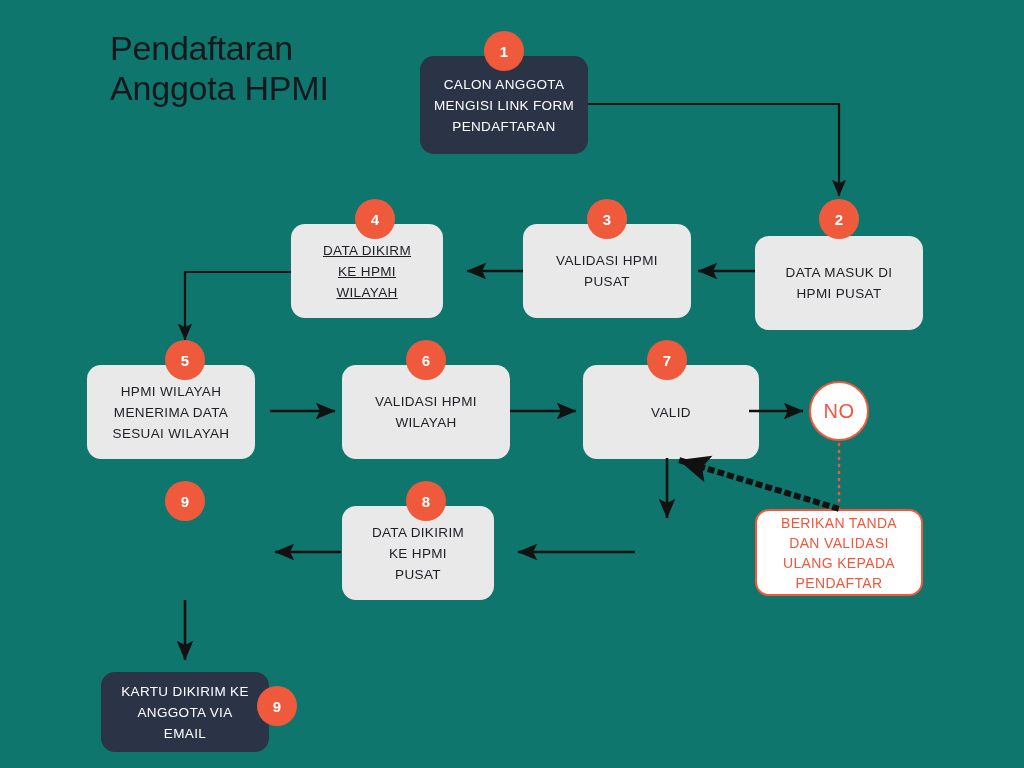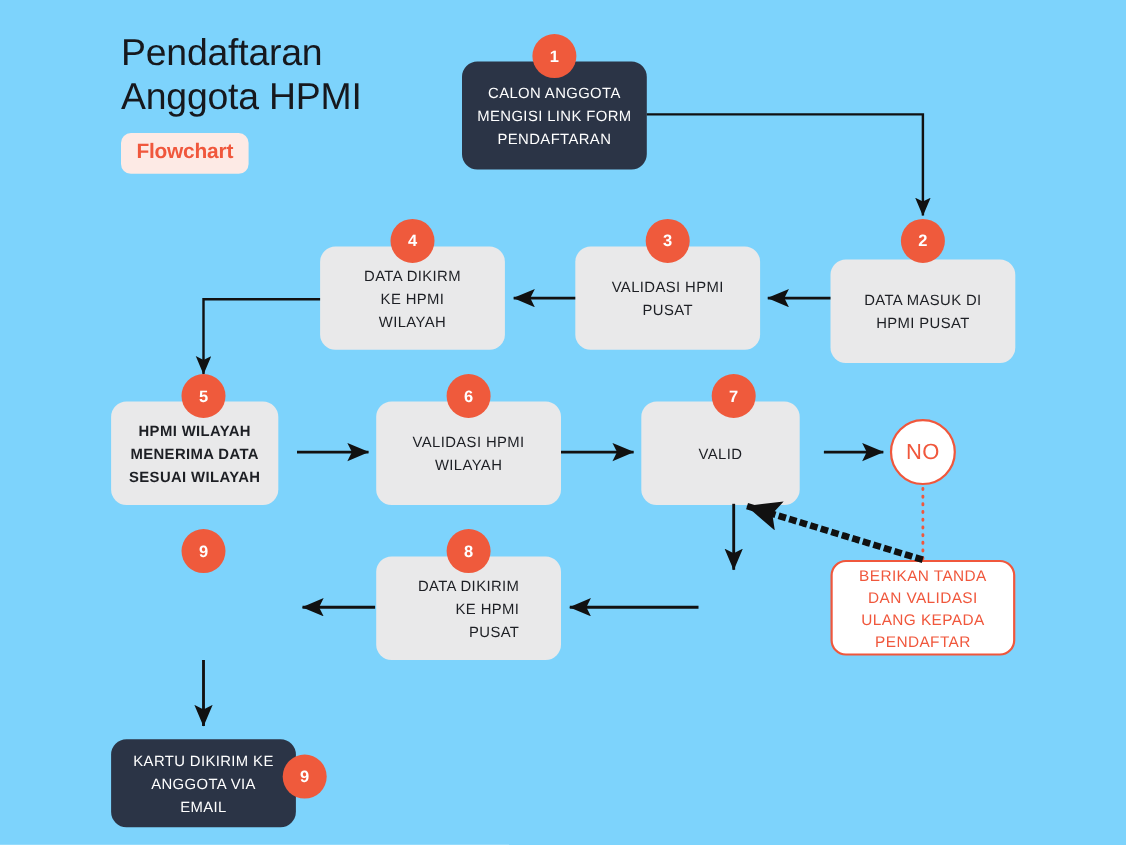--- a/index.html
+++ b/index.html
@@ -10,21 +10,21 @@
   body {
     width: 1024px;
     height: 768px;
     font-family: "Liberation Sans", sans-serif;
     overflow: hidden;
   }
   #canvas {
     position: relative;
     width: 1024px;
     height: 768px;
-    background: #7dd3fc;
+    background: #0f766e;
   }
 
   
   #header {
     position: absolute;
     left: 110px;
     top: 28px;
     width: 320px;
   }
   #page-title {
@@ -130,21 +130,20 @@
   }
 </style>
 </head>
 <body>
 
 <div id="canvas">
 
   <div id="header">
     <div id="page-title">Pendaftaran
 Anggota HPMI</div>
-    <div id="flowchart-badge">Flowchart</div>
   </div>
 
   <svg id="connectors" viewBox="0 0 1024 768">
     <defs>
       <marker id="arrowhead" markerWidth="9" markerHeight="9" refX="7.4" refY="3.2" orient="auto" markerUnits="strokeWidth">
         <path d="M0,0 L7.6,3.2 L0,6.4 L1.6,3.2 z" fill="#111111"></path>
       </marker>
       <marker id="arrowhead-big" markerWidth="6" markerHeight="6" refX="4.6" refY="2.3" orient="auto" markerUnits="strokeWidth">
         <path d="M0,0 L5.2,2.3 L0,4.6 L1.1,2.3 z" fill="#111111"></path>
       </marker>
@@ -195,54 +194,54 @@
   </div>
 
   <div class="node gray" style="left:523px; top:224px; width:168px; height:94px;">
     <span>VALIDASI HPMI
 PUSAT</span>
   </div>
   <div class="badge" style="left:587px; top:199px;">
     <span>3</span>
   </div>
 
-  <div class="node gray" style="left:291px; top:224px; width:168px; height:94px;">
+  <div class="node gray" style="left:291px; top:224px; width:152px; height:94px;text-decoration:underline;">
     <span>DATA DIKIRM
 KE HPMI
 WILAYAH</span>
   </div>
   <div class="badge" style="left:355px; top:199px;">
     <span>4</span>
   </div>
 
-  <div class="node gray" style="left:101px; top:365px; width:152px; height:94px;font-weight:bold;">
+  <div class="node gray" style="left:87px; top:365px; width:168px; height:94px;">
     <span>HPMI WILAYAH
 MENERIMA DATA
 SESUAI WILAYAH</span>
   </div>
   <div class="badge" style="left:165px; top:340px;">
     <span>5</span>
   </div>
 
   <div class="node gray" style="left:342px; top:365px; width:168px; height:94px;">
     <span>VALIDASI HPMI
 WILAYAH</span>
   </div>
   <div class="badge" style="left:406px; top:340px;">
     <span>6</span>
   </div>
 
-  <div class="node gray" style="left:583px; top:365px; width:144px; height:94px;">
+  <div class="node gray" style="left:583px; top:365px; width:176px; height:94px;">
     <span>VALID</span>
   </div>
   <div class="badge" style="left:647px; top:340px;">
     <span>7</span>
   </div>
 
-  <div class="node gray" style="left:342px; top:506px; width:168px; height:94px;text-align:right;">
+  <div class="node gray" style="left:342px; top:506px; width:152px; height:94px;">
     <span>DATA DIKIRIM
 KE HPMI
 PUSAT</span>
   </div>
   <div class="badge" style="left:406px; top:481px;">
     <span>8</span>
   </div>
 
   <div class="badge" style="left:165px; top:481px;">
     <span>9</span>

